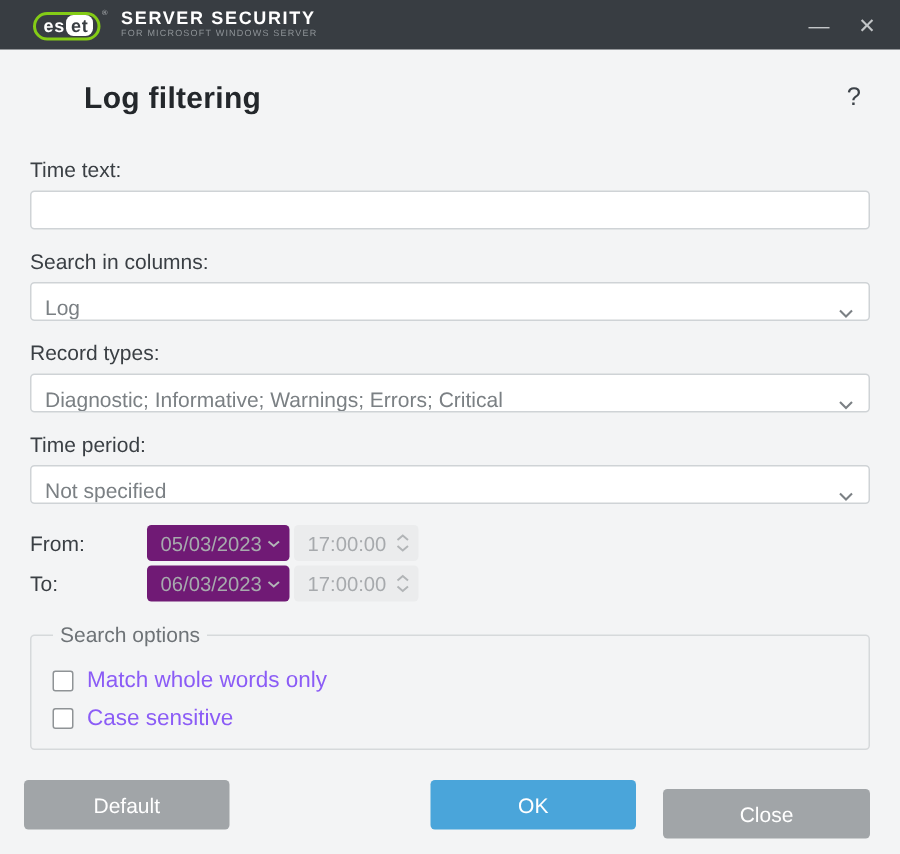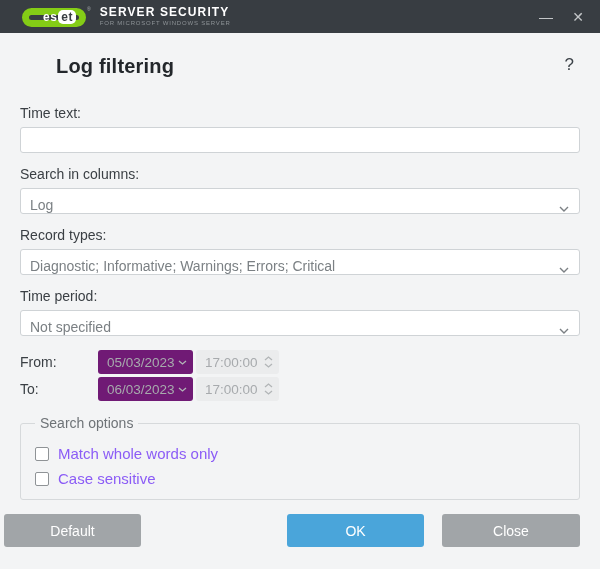--- a/index.html
+++ b/index.html
@@ -11,22 +11,22 @@
     position:relative;
   }
   
   .titlebar {
     height:33px; background:#383d42;
     display:flex; align-items:center;
     padding:0 14px 0 22px;
   }
   .logo-wrap { display:flex; align-items:flex-start; }
   .eset-badge {
-    border:7px solid #84cc16; border-radius:10px;
-    padding:0 3px 1px 14px; display:flex; align-items:center;
+    border:2px solid #84cc16; border-radius:10px;
+    padding:0 3px 1px 5px; display:flex; align-items:center;
     height:19px; margin-top:1px;
   }
   .eset-es { color:#ffffff; font-weight:bold; font-size:12px; letter-spacing:0.5px; }
   .eset-et {
     background:#ffffff; color:#383d42; font-weight:bold; font-size:12px;
     border-radius:5px; padding:0 3px; margin-left:1px; letter-spacing:0.5px;
   }
   .reg-mark { color:#aeb2b5; font-size:5px; margin:-1px 0 0 1px; }
   .product-block { margin-left:9px; display:flex; flex-direction:column; justify-content:center; }
   .product-name { color:#ffffff; font-size:12px; letter-spacing:1.1px; font-weight:700; line-height:13px; }
@@ -85,32 +85,32 @@
   }
   .check-row { display:flex; align-items:center; margin-top:8px; }
   .checkbox {
     width:14px; height:14px; background:#ffffff;
     border:1px solid #8f9396; border-radius:2px; margin:0 9px 0 4px;
   }
   .check-label { font-size:15px; color:#8b5cf6; }
 
   
   .button-row {
-    position:absolute; left:4px; right:20px; top:514px;
+    position:absolute; left:16px; right:20px; top:514px;
     display:flex; align-items:center;
   }
   .btn {
     height:33px; border:none; border-radius:3px; font-family:inherit;
     font-size:14px; color:#ffffff; cursor:default;
   }
   .btn-gray { background:#a1a5a8; }
   .btn-blue { background:#4aa5da; }
   .btn-default { width:137px; }
   .btn-ok { width:137px; margin-left:auto; }
-  .btn-close { width:138px; margin-left:18px; }
+  .btn-close { width:138px; margin-left:18px;margin-top:12px; }
 </style>
 </head>
 <body>
 
 <div class="titlebar">
   <div class="logo-wrap">
     <span class="eset-badge">
       <span class="eset-es">es</span>
       <span class="eset-et">et</span>
     </span>

